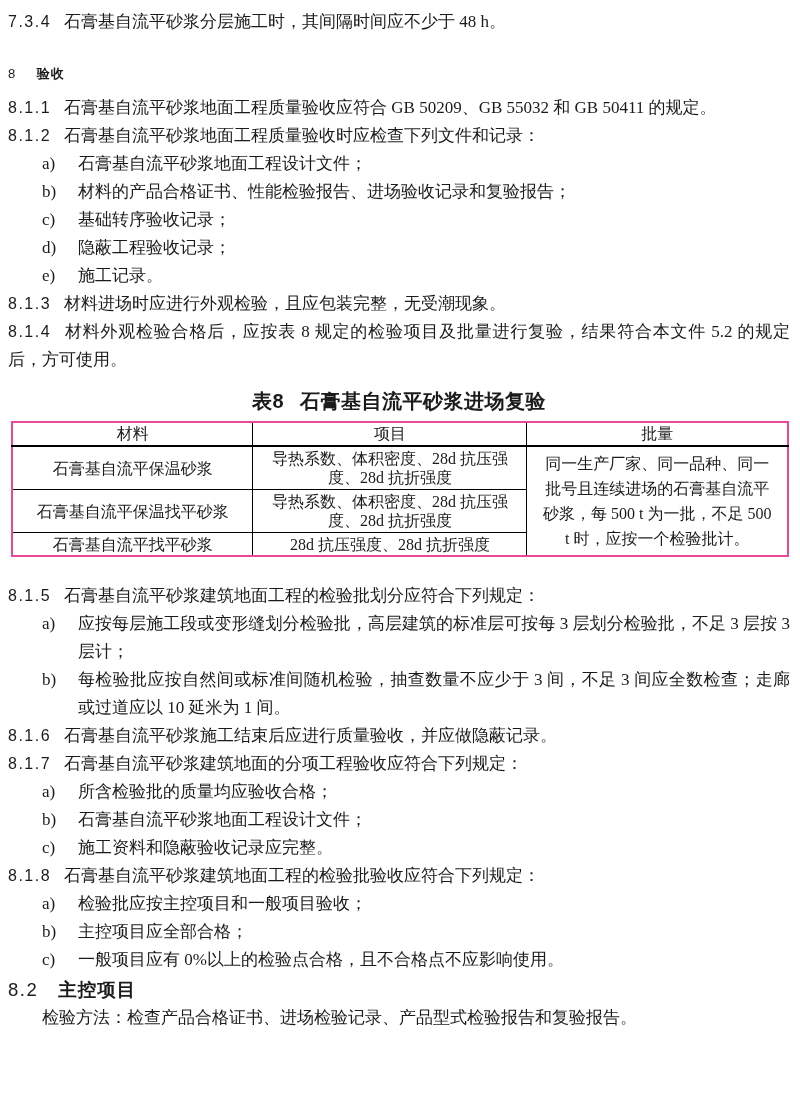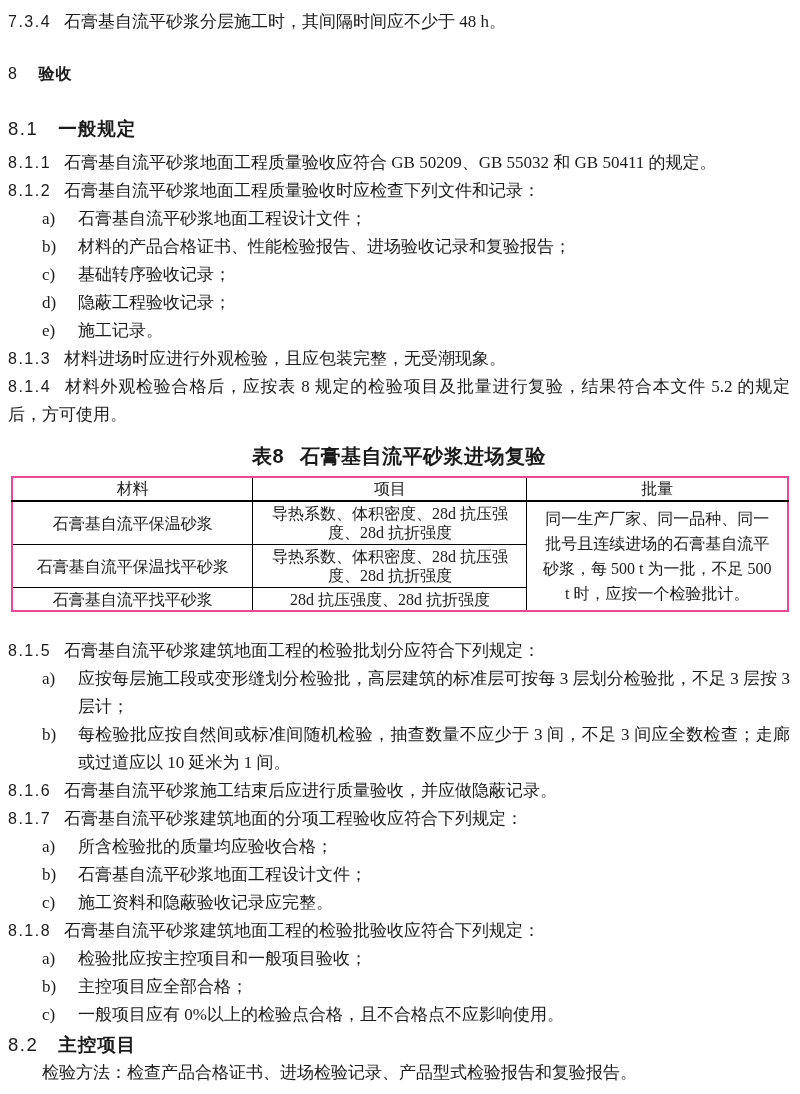--- a/index.html
+++ b/index.html
@@ -28,21 +28,21 @@
   
   .item { position: relative; padding-left: 70px; text-align: justify; }
   .item .inum { position: absolute; left: 34px; top: 0; }
   
   .method { padding-left: 34px; text-align: justify; }
   
   .h1, .h2 {
     font-family: "Liberation Sans", "DejaVu Sans", sans-serif;
     line-height: 28px;
   }
-  .h1 { font-size: 16px; margin-top: 24px; }
+  .h1 { font-size: 13px; margin-top: 24px; }
   .h2 { font-size: 18.5px; margin-top: 27px; }
   .h2.tight { margin-top: 2px; }
   .h1 .hnum, .h2 .hnum { font-weight: normal; letter-spacing: 1.5px; margin-right: 20px; }
   .h1 .htxt, .h2 .htxt { font-weight: bold; letter-spacing: 1px; }
   .after-h2 { margin-top: 6px; }
   .after-h2b { margin-top: 4px; }
   
   .tbl-title {
     margin-top: 13px;
     text-align: center;
@@ -92,23 +92,20 @@
 <div class="page">
 
   <div class="clause">
     <span class="num">7.3.4</span><span class="txt">石膏基自流平砂浆分层施工时，其间隔时间应不少于 48 h。</span>
   </div>
 
   <div class="h1">
     <span class="hnum">8</span><span class="htxt">验收</span>
   </div>
 
-  <div class="h2">
-    <span class="hnum">8.1</span><span class="htxt">一般规定</span>
-  </div>
 
   <div class="clause after-h2">
     <span class="num">8.1.1</span><span class="txt">石膏基自流平砂浆地面工程质量验收应符合 GB 50209、GB 55032 和 GB 50411 的规定。</span>
   </div>
 
   <div class="clause">
     <span class="num">8.1.2</span><span class="txt">石膏基自流平砂浆地面工程质量验收时应检查下列文件和记录：</span>
   </div>
 
   <div class="item">

